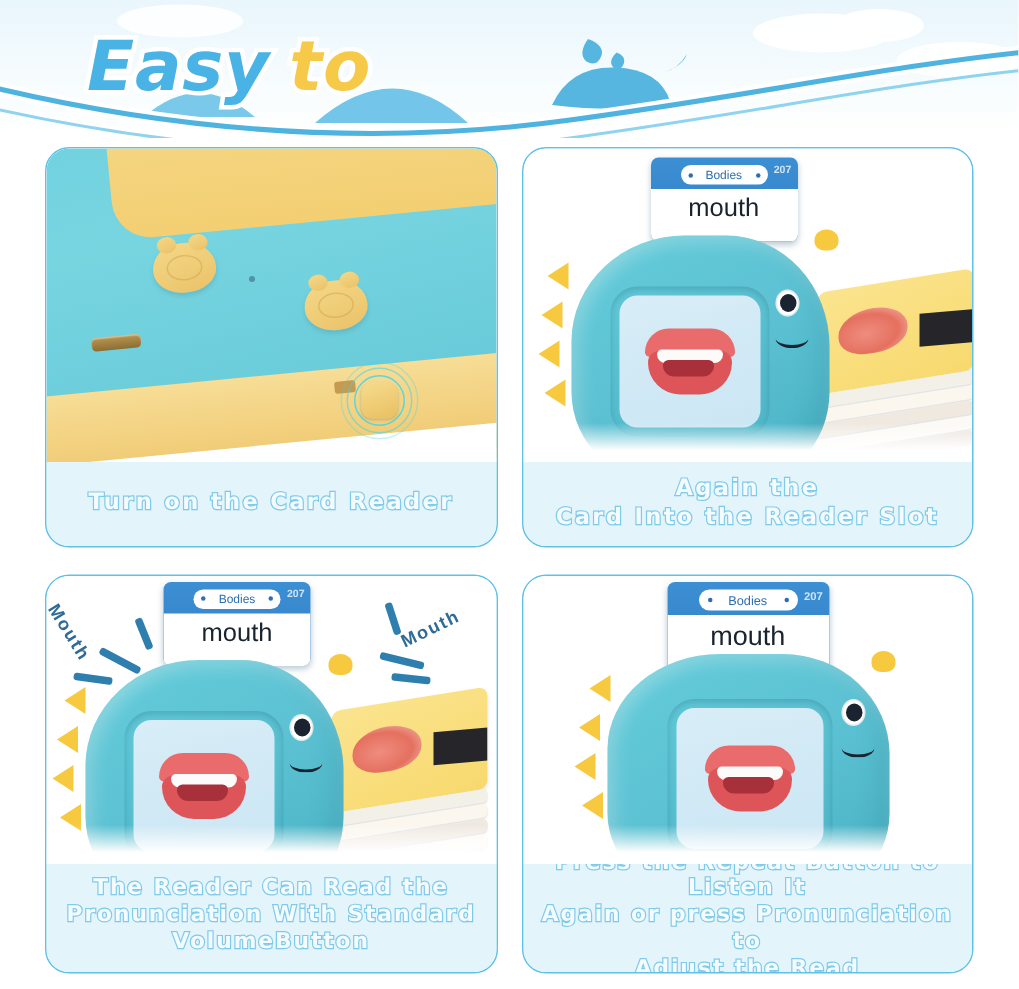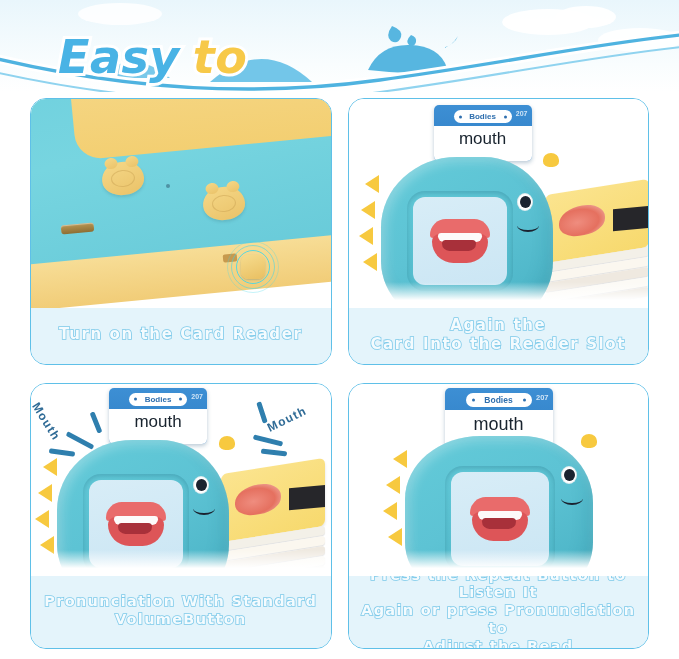--- a/index.html
+++ b/index.html
@@ -27,21 +27,21 @@
     height: 92px;
     overflow: hidden;
     background: linear-gradient(180deg, #eef8fd 0%, #f7fcfe 55%, #ffffff 100%);
   }
   .header-sky { position: absolute; inset: 0; }
   .header-title {
     position: absolute;
     left: 58px; top: 8px;
     height: 72px;
     display: flex;
-    align-items: flex-end;
+    align-items: center;
     gap: 13px;
     z-index: 6;
   }
   .ttl {
     font-family: "DejaVu Sans", sans-serif;
     font-size: 46px;
     font-weight: 700;
     font-style: italic;
     letter-spacing: 0.5px;
     line-height: 1;
@@ -339,21 +339,21 @@
     left: 50%;
     transform: translateX(-50%);
     background: #ffffff;
     border-radius: 999px;
     display: flex;
     align-items: center;
     justify-content: center;
   }
   .card-oval-text {
     font-family: "Liberation Sans", sans-serif;
-    font-weight: 700;
+    font-weight: 400;
     color: #2f6fae;
     white-space: nowrap;
   }
   .card-dot {
     position: absolute;
     width: 3px; height: 3px;
     border-radius: 50%;
     background: #2f6fae;
     top: 50%;
     transform: translateY(-50%);
@@ -643,20 +643,21 @@
           <div class="dino-eye" style="left:150px; top:58px;"></div>
           <div class="dino-smile" style="left:150px; top:84px;"></div>
 
         </div>
 
         <div class="white-floor"></div>
       </div>
 
       <div class="caption cap-3">
         <div class="cap-text">
+          <div>The Reader Can Read the</div>
           <div>Pronunciation With Standard</div>
           <div>VolumeButton</div>
         </div>
       </div>
     </div>
 
     <div class="panel">
       <div class="stage">
 
         <div class="card" style="left:96px; top:4px; width:108px; height:60px;">

